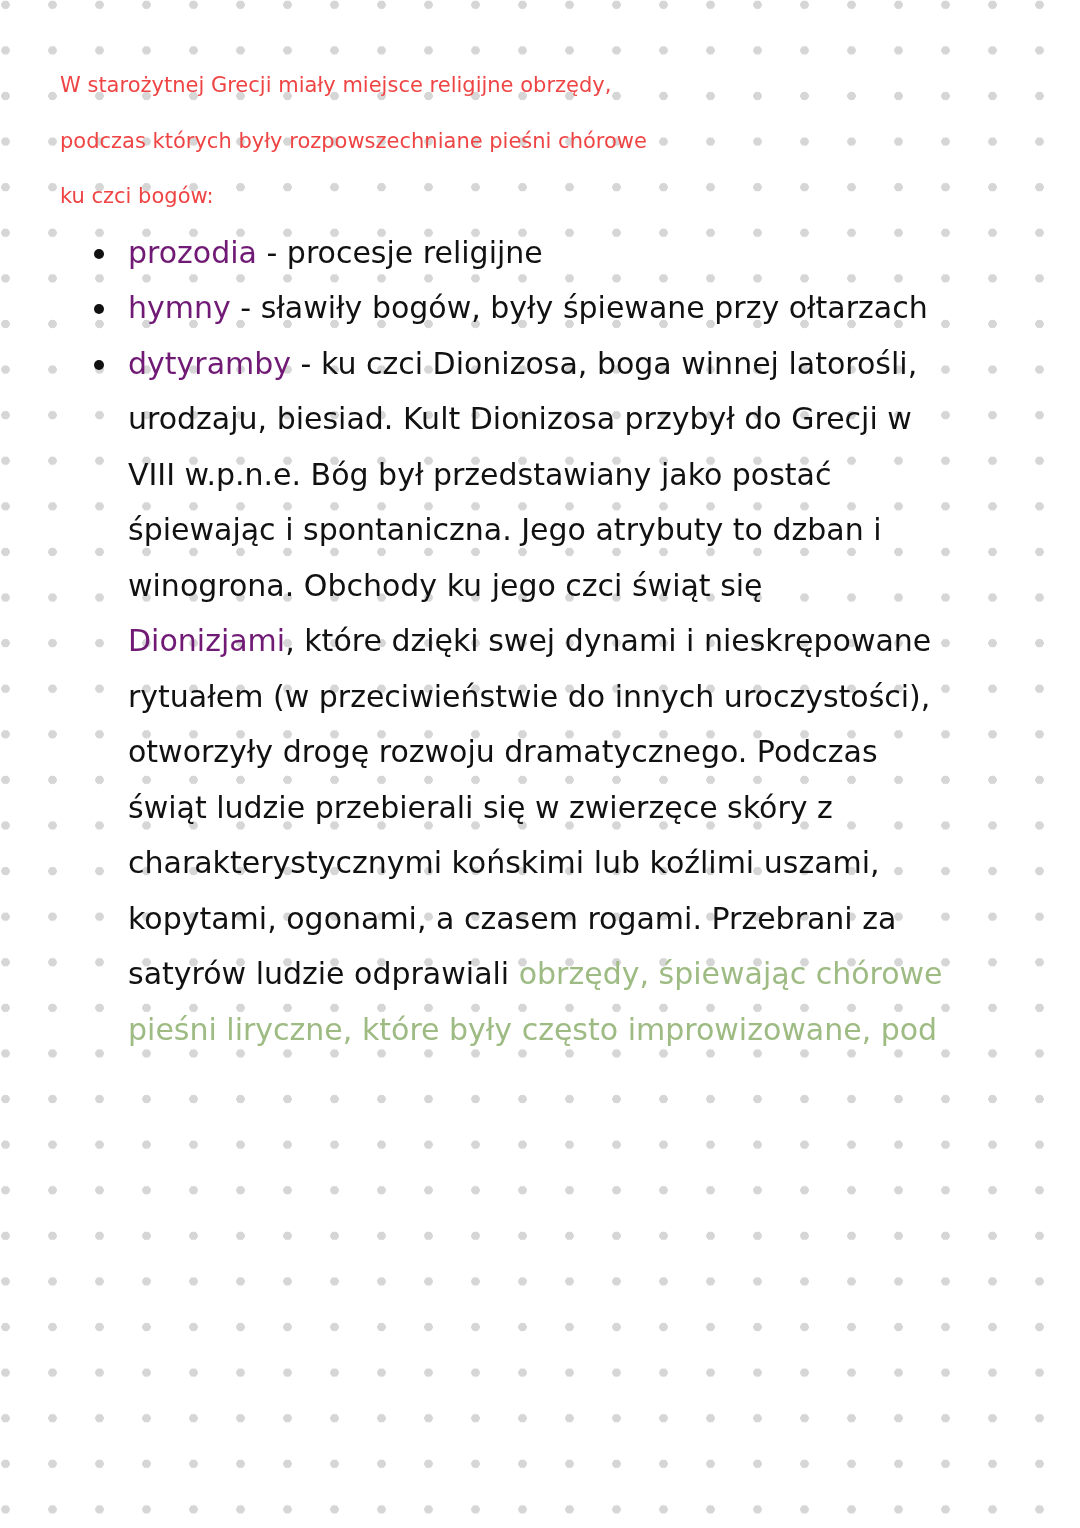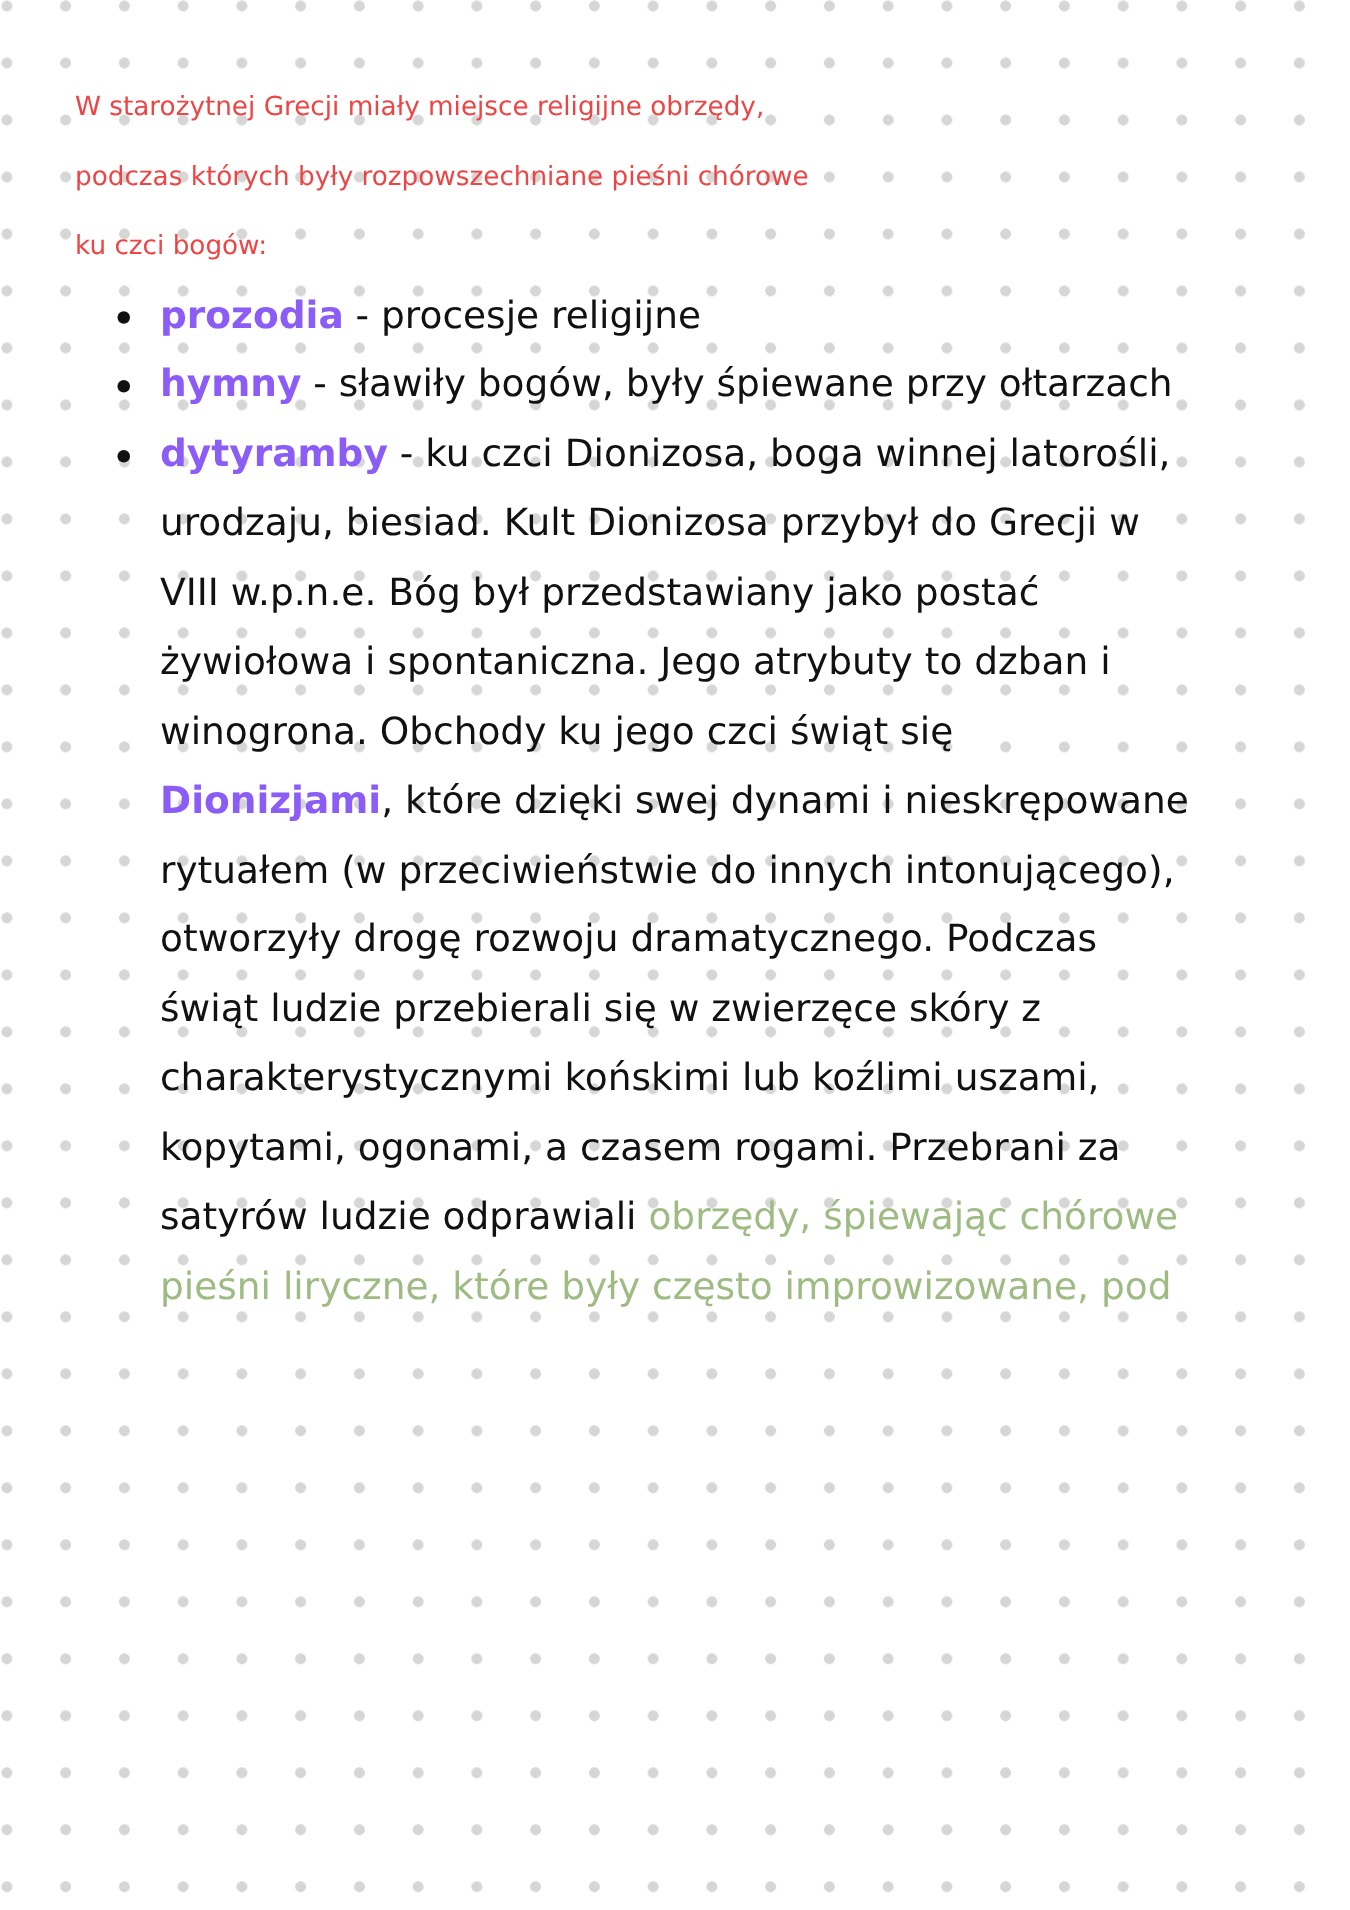--- a/index.html
+++ b/index.html
@@ -47,21 +47,21 @@
   }
   ul.bullets li .bullet-dot {
     position: absolute;
     left: -34px;
     top: 24px;
     width: 10px;
     height: 10px;
     border-radius: 50%;
     background: #111;
   }
-  .term { color: #8b5cf6; font-weight: bold; }
+  .term { color: #701a75; }
   .green { color: #9dbb82; }
   .dark { color: #111; }
   .line { display: block; white-space: nowrap; }
 </style>
 </head>
 <body>
 
 <div class="page">
 
   <p class="intro">
@@ -79,26 +79,26 @@
       <span class="bullet-dot"></span>
       <span class="term">hymny</span><span> - sławiły bogów, były śpiewane przy ołtarzach</span>
     </li>
     <li>
       <span class="bullet-dot"></span>
       <span class="line">
         <span class="term">dytyramby</span><span> - ku czci Dionizosa, boga winnej latorośli,</span>
       </span>
       <span class="line">urodzaju, biesiad. Kult Dionizosa przybył do Grecji w</span>
       <span class="line">VIII w.p.n.e. Bóg był przedstawiany jako postać</span>
-      <span class="line">żywiołowa i spontaniczna. Jego atrybuty to dzban i</span>
+      <span class="line">śpiewając i spontaniczna. Jego atrybuty to dzban i</span>
       <span class="line">winogrona. Obchody ku jego czci świąt się</span>
       <span class="line">
         <span class="term">Dionizjami</span><span>, które dzięki swej dynami i nieskrępowane</span>
       </span>
-      <span class="line">rytuałem (w przeciwieństwie do innych intonującego),</span>
+      <span class="line">rytuałem (w przeciwieństwie do innych uroczystości),</span>
       <span class="line">otworzyły drogę rozwoju dramatycznego. Podczas</span>
       <span class="line">świąt ludzie przebierali się w zwierzęce skóry z</span>
       <span class="line">charakterystycznymi końskimi lub koźlimi uszami,</span>
       <span class="line">kopytami, ogonami, a czasem rogami. Przebrani za</span>
       <span class="line">
         <span class="dark">satyrów ludzie odprawiali </span><span class="green">obrzędy, śpiewając chórowe</span>
       </span>
       <span class="line green">pieśni liryczne, które były często improwizowane, pod</span>
     </li>
   </ul>

